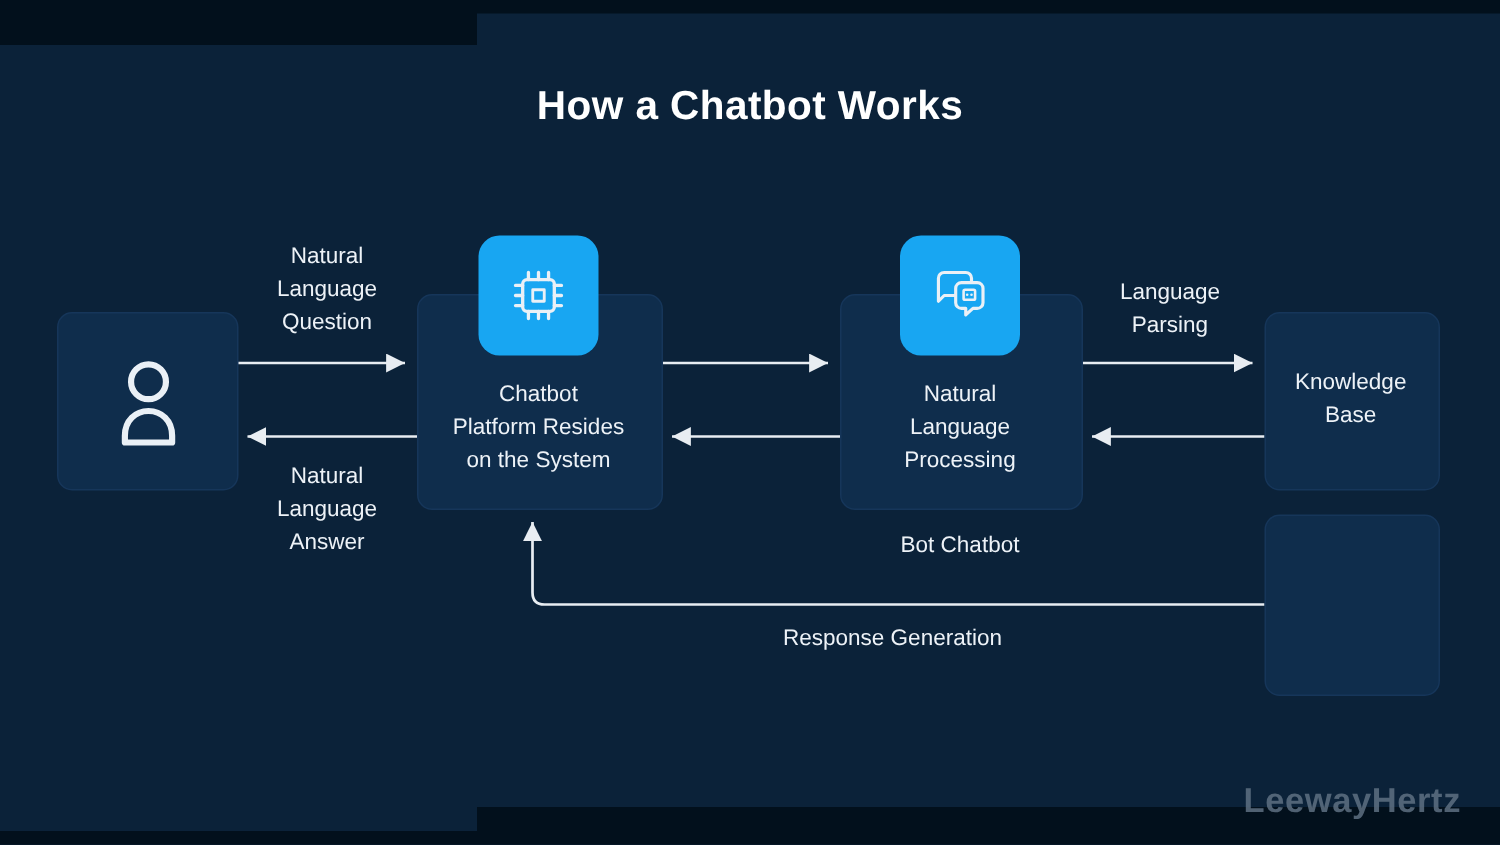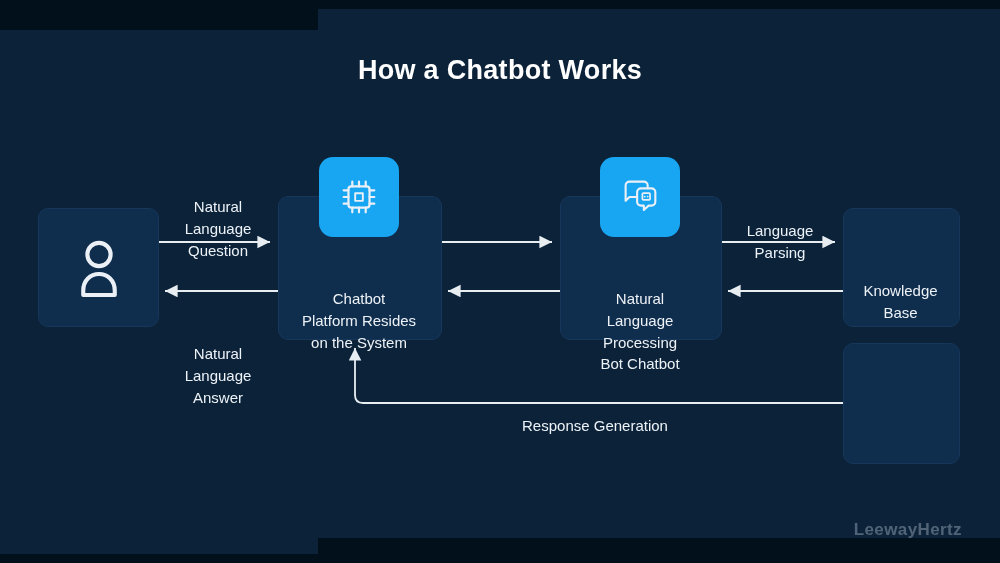--- a/index.html
+++ b/index.html
@@ -36,40 +36,40 @@
     background:var(--accent,#18A6F2);
     display:flex;align-items:center;justify-content:center;
   }
   .tile-platform{left:319px;top:157px;}
   .tile-nlp{left:600px;top:157px;}
 
   .label{
     position:absolute;text-align:center;font-size:15px;line-height:22px;
     color:var(--text,#EDF2F7);
   }
-  .multiline{white-space:pre-line;margin-top:36px;}
+  .multiline{white-space:pre-line;}
   .lbl-question{left:162px;top:160px;width:112px;}
   .lbl-answer{left:162px;top:307px;width:112px;}
   .lbl-parsing{left:728px;top:184px;width:104px;}
   .lbl-bot-engine{left:570px;top:353px;width:140px;}
   .lbl-response{left:480px;top:415px;width:230px;text-align:center;}
   .lbl-platform{left:284px;top:252px;width:150px;}
   .lbl-nlp{left:565px;top:252px;width:150px;}
   .lbl-kb{left:845px;top:244px;width:111px;}
   .lbl-ds{left:845px;top:380px;width:111px;}
 
   .edges{position:absolute;left:0;top:0;width:1000px;height:563px;pointer-events:none;}
   .edge{stroke:var(--line,#E8EDF2);stroke-width:1.8;fill:none;}
   .arrowhead{fill:var(--line,#E8EDF2);}
 
   .icon-stroke{stroke:#EAF0F6;fill:none;stroke-linecap:round;stroke-linejoin:round;}
   .bubble-front{fill:var(--accent,#18A6F2);}
 
   .watermark{
-    position:absolute;top:520px;right:38px;font-size:17px;letter-spacing:.4px;
+    position:absolute;top:520px;right:26px;font-size:23px;letter-spacing:.4px;
     color:var(--watermark-color,#5E7082);font-weight:600;opacity:.85;
   }
 </style>
 </head>
 <body>
 
 <div class="stage">
 
   <div class="bar bar-top-thick"></div>
   <div class="bar bar-top-thin"></div>

